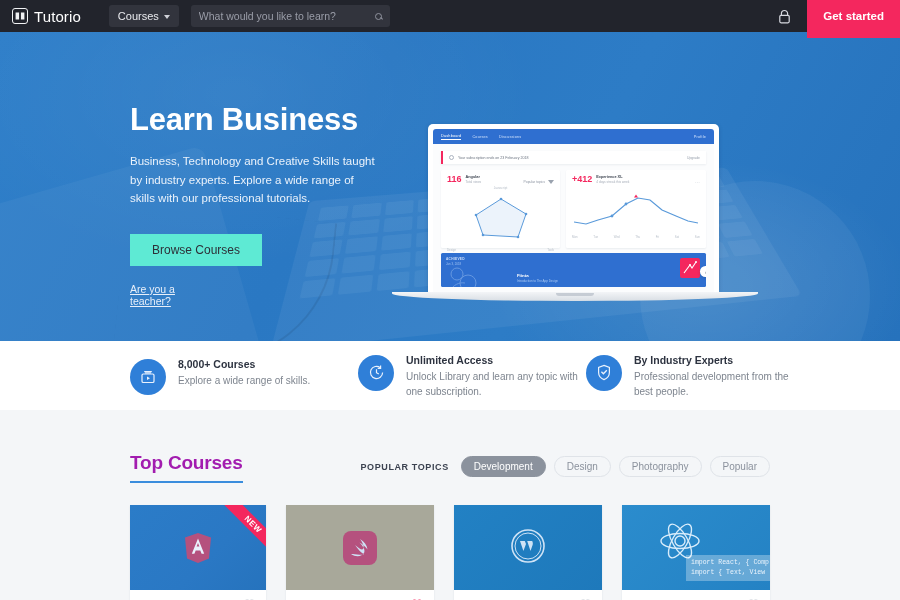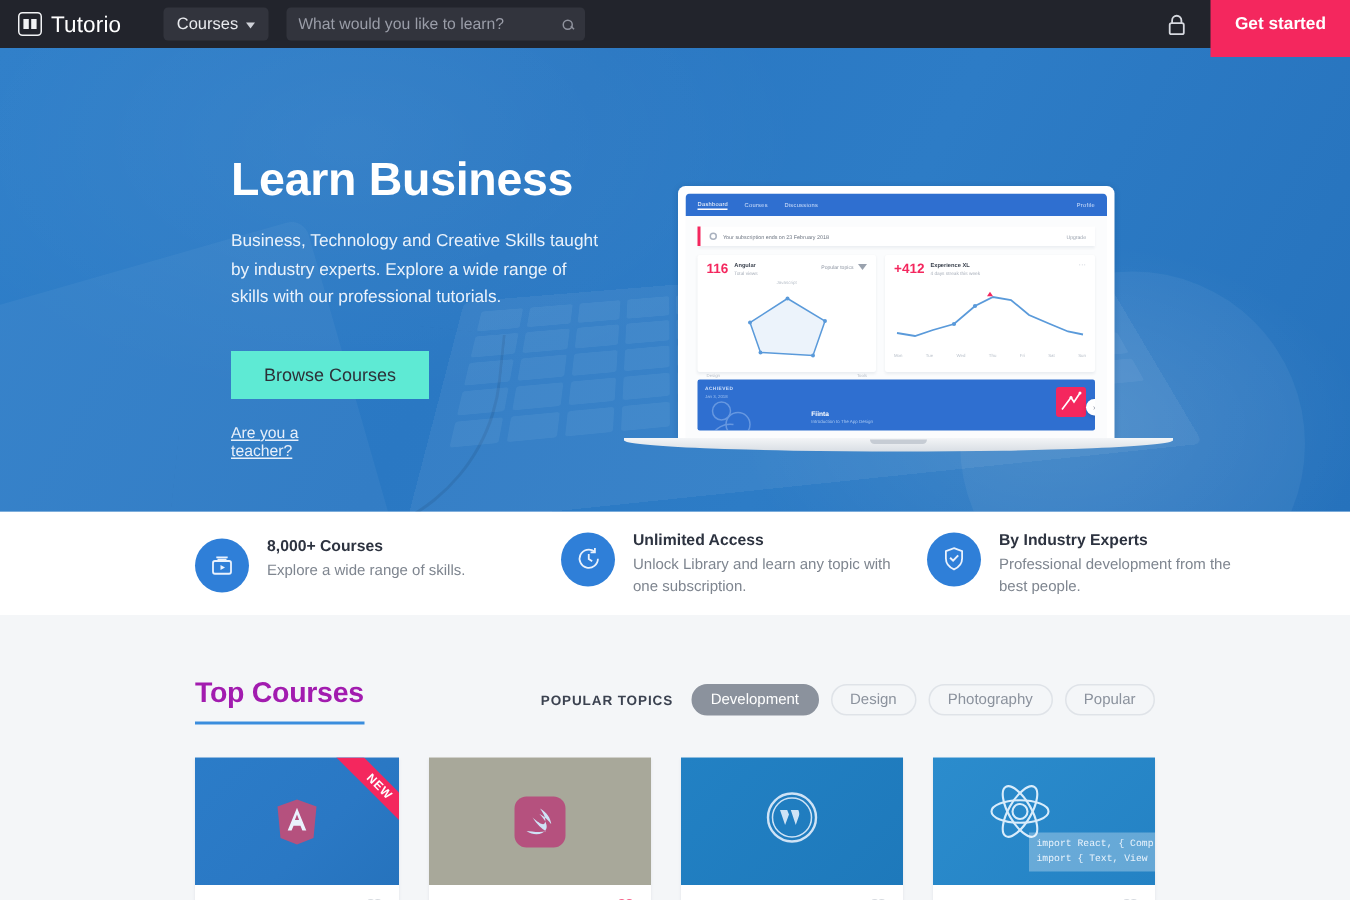--- a/index.html
+++ b/index.html
@@ -105,21 +105,20 @@
     font-weight: 700;
     cursor: pointer;
   }
 
   
   .hero {
     height: 309px;
     position: relative;
     overflow: hidden;
     background: #2b7bc6;
-    padding-left: 24px;
   }
   .hero-photo {
     position: absolute;
     inset: 0;
     background:
       radial-gradient(ellipse 300px 180px at 78% 82%, rgba(255,255,255,.10), transparent 70%),
       radial-gradient(ellipse 420px 240px at 26% 20%, rgba(255,255,255,.055), transparent 72%),
       linear-gradient(118deg, #2f7fc9 0%, #2a78c3 38%, #2d7cc6 62%, #2672bc 100%);
   }
   
@@ -280,21 +279,21 @@
   }
   .dcard {
     background: #fff;
     box-shadow: 0 1px 2px rgba(20,40,70,.07);
     border-radius: 1.5px;
     flex: 1;
     padding: 5px 6px;
     height: 78px;
     position: relative;
   }
-  .dcard .row { display: flex; align-items: flex-start; gap: 4px; }
+  .dcard .row { display: flex; align-items: flex-end; gap: 4px; }
   .dcard .big { font-size: 9px; font-weight: 700; color: #f4275e; line-height: 1; }
   .dcard .lbls .l1 { font-size: 3.8px; font-weight: 700; color: #3d4450; }
   .dcard .lbls .l2 { font-size: 3.2px; color: #a7aeb9; margin-top: 1px; }
   .dcard .right-lbl {
     margin-left: auto;
     font-size: 3.4px;
     color: #8b93a0;
     display: flex; align-items: center; gap: 3px;
   }
   .dcard .dots { margin-left: auto; color: #b9c0ca; font-size: 5px; line-height: 4px; }
@@ -344,21 +343,20 @@
     font-size: 5px; color: #8b93a0;
   }
 
   
   .features {
     height: 69px;
     background: #ffffff;
     display: flex;
     align-items: center;
     padding-left: 130px;
-    gap: 16px;
   }
   .feature {
     display: flex;
     align-items: flex-start;
     gap: 12px;
     width: 218px;
   }
   .feature:nth-child(2) { margin-left: 10px; width: 228px; }
   .feature:nth-child(3) { margin-left: 0; }
   .f-circle {

